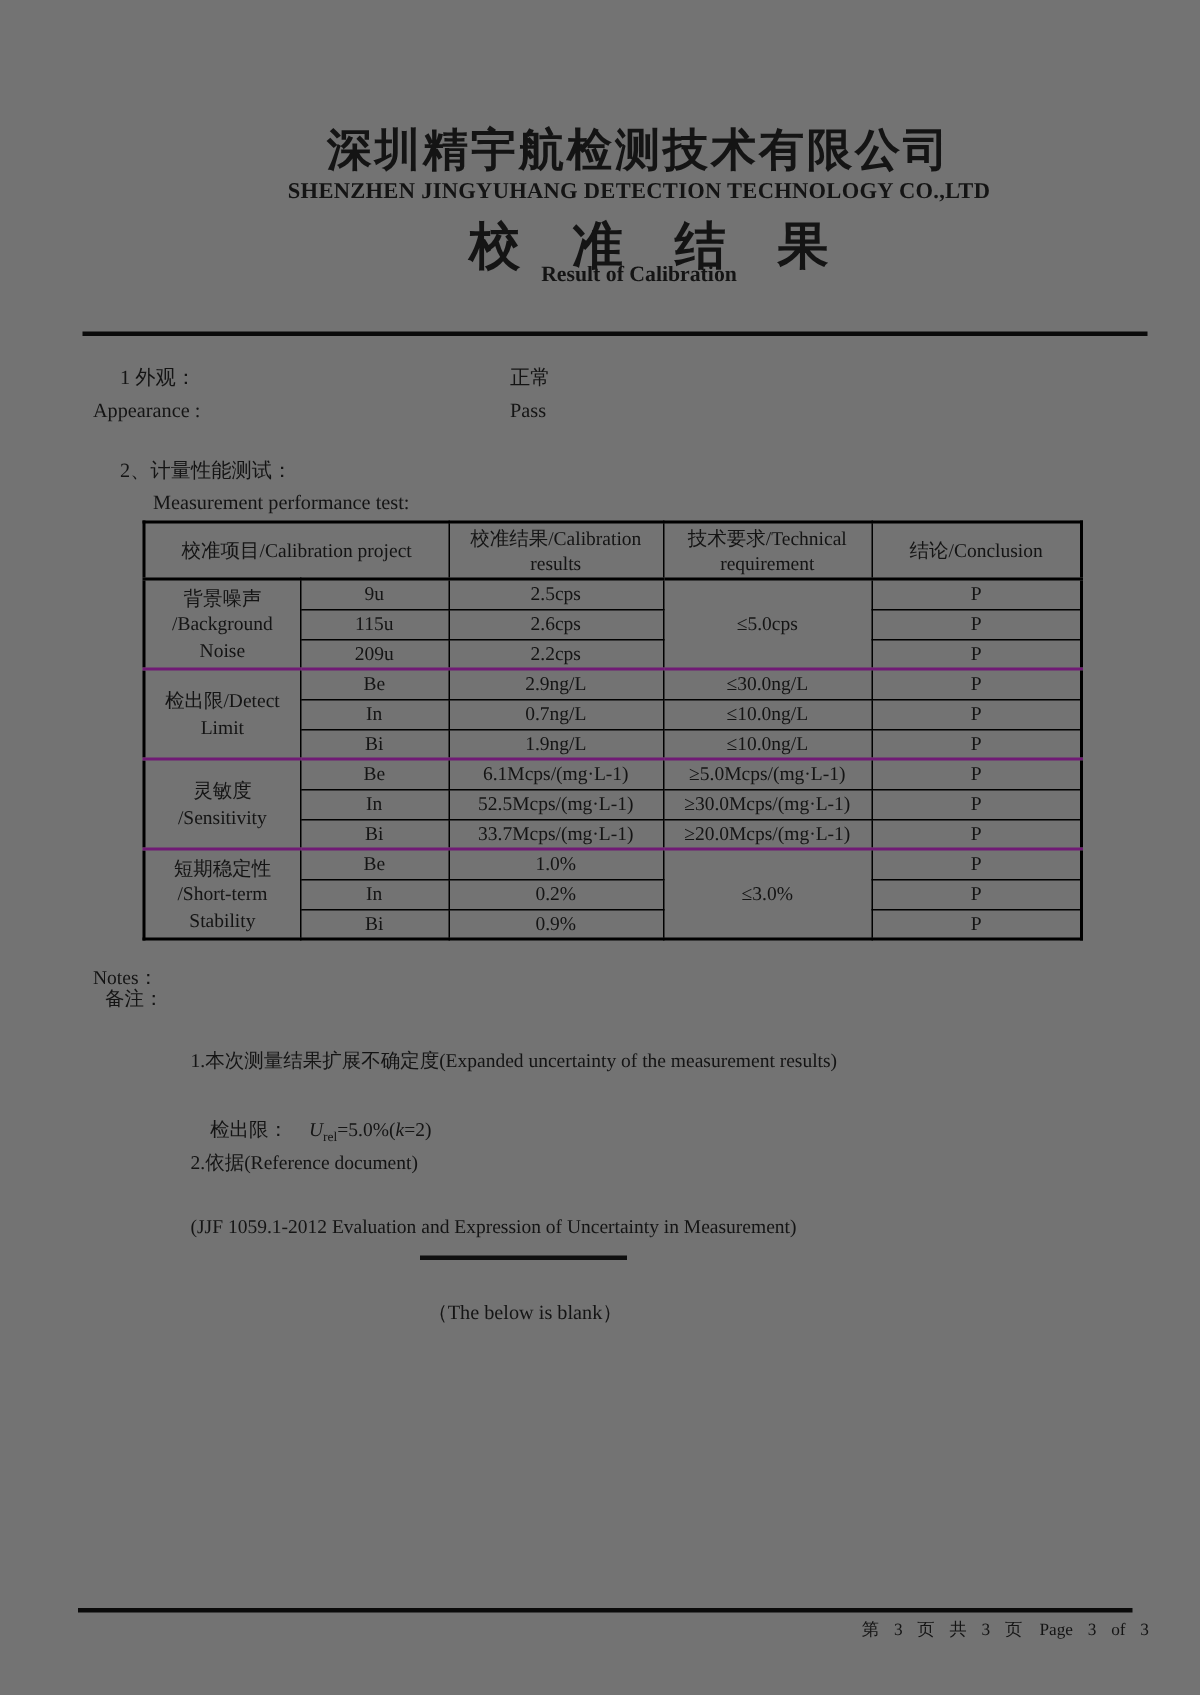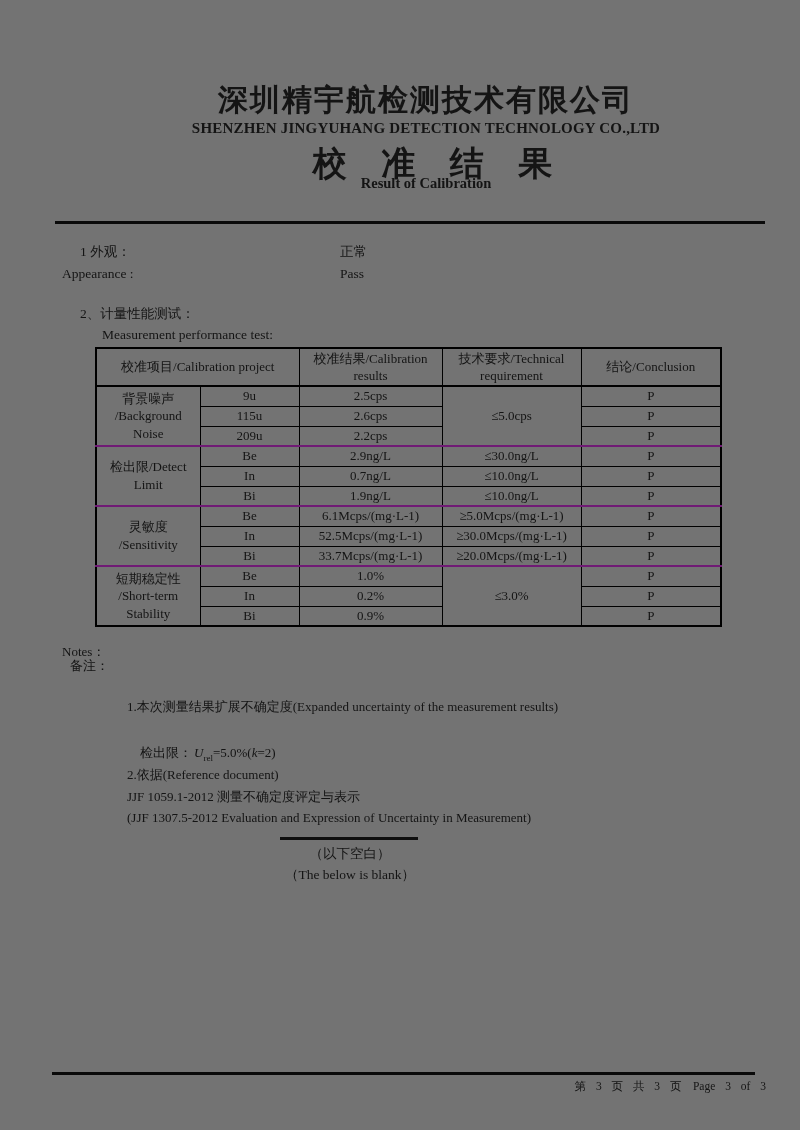--- a/index.html
+++ b/index.html
@@ -49,21 +49,21 @@
 
   
   .note{font-size:13px;}
   .n-lbl-cn{top:657px;left:70px;}
   .n-lbl-en{top:643px;left:62px;}
   .n1{top:698px;left:127px;}
   .n2{top:744px;left:140px;}
   .n3{top:766px;left:127px;}
   .n4{top:788px;left:127px;}
   .n5{top:810px;left:127px;}
-  .formula{margin-left:2px;}
+  .formula{margin-left:14px;}
   .formula i{font-style:italic;}
   .formula sub{font-size:9px;}
 
   .blank-divider{top:837px;left:280px;width:138px;height:3px;background:#0f0f0f;}
   .blank-cn{top:845px;left:230px;width:240px;text-align:center;font-size:13.5px;}
   .blank-en{top:866px;left:230px;width:240px;text-align:center;font-size:13.5px;}
 
   
   .rule-bottom{top:1072px;left:52px;width:703px;}
   .footer-text{top:1079px;left:400px;width:366px;text-align:right;
@@ -195,23 +195,21 @@
     </table>
   </div>
 
   <div class="abs note n-lbl-cn">备注：</div>
   <div class="abs note n-lbl-en">Notes：</div>
   <div class="abs note n1">1.本次测量结果扩展不确定度(Expanded uncertainty of the measurement results)</div>
   <div class="abs note n2">
     <span>检出限：</span><span class="formula"><i>U</i><sub>rel</sub><span>=5.0%(</span><i>k</i><span>=2)</span></span>
   </div>
   <div class="abs note n3">2.依据(Reference document)</div>
-  <div class="abs note n4">JJF 1059.1-2012 测量不确定度评定与表示</div>
-  <div class="abs note n5">(JJF 1307.5-2012 Evaluation and Expression of Uncertainty in Measurement)</div>
+  <div class="abs note n5">(JJF 1059.1-2012 Evaluation and Expression of Uncertainty in Measurement)</div>
 
   <div class="abs blank-divider"></div>
-  <div class="abs blank-cn">（以下空白）</div>
   <div class="abs blank-en">（The below is blank）</div>
 
   <div class="abs rule rule-bottom"></div>
   <div class="abs footer-text">第 3 页 共 3 页　Page 3 of 3</div>
 
 </div>
 
 </body></html>

